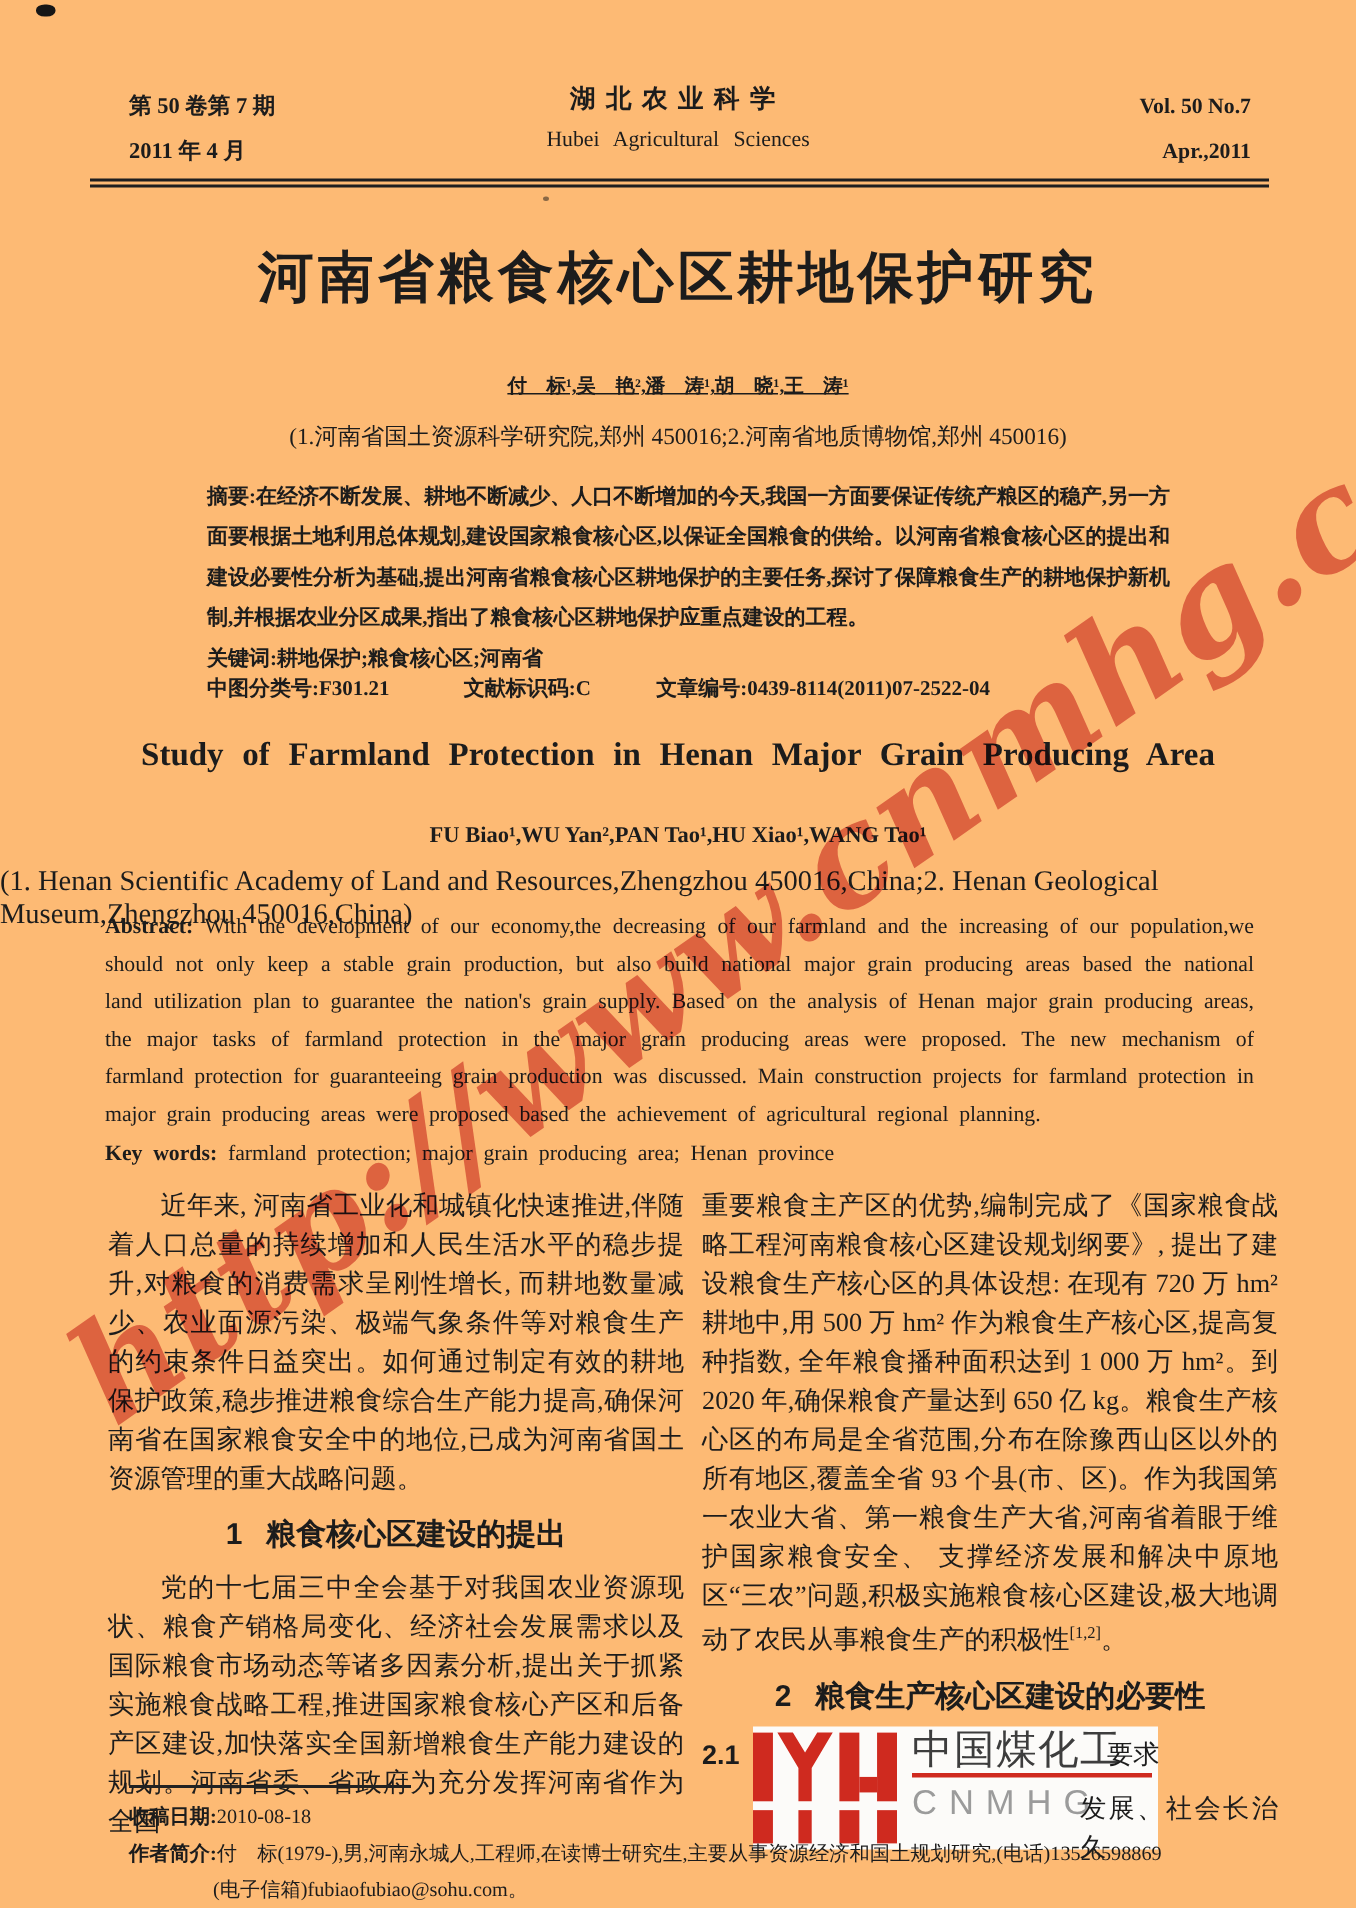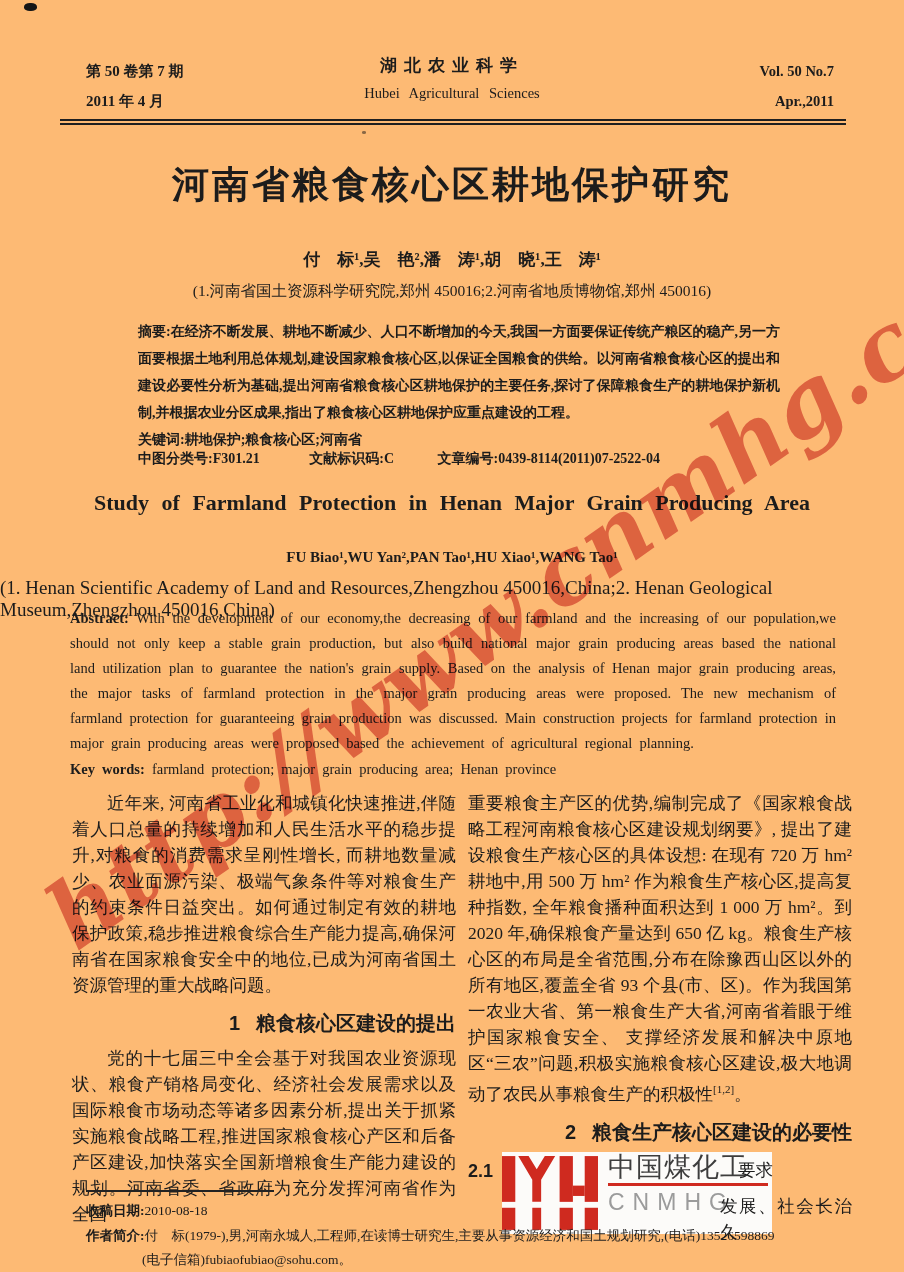--- a/index.html
+++ b/index.html
@@ -15,21 +15,21 @@
   .hdr-left { left:86px; top:56px; font-size:15px; font-weight:bold; line-height:30px; }
   .hdr-center { left:0; right:0; top:54px; text-align:center; }
   .hdr-journal-cn { font-size:17px; font-weight:bold; letter-spacing:7px; }
   .hdr-journal-en { font-size:14.5px; word-spacing:6px; margin-top:8px; }
   .hdr-right { right:70px; top:56px; text-align:right; font-size:14.5px; font-weight:bold; line-height:30px; }
   .hdr-rule { left:60px; right:58px; top:119px; height:6px;
     border-top:2.5px solid #1f1f1f; border-bottom:2px solid #1f1f1f; }
 
   
   .title-cn { left:0; right:0; top:160px; text-align:center; font-size:37px; font-weight:bold; letter-spacing:3px; }
-  .authors-cn { left:0; right:0; top:248px; text-align:center; font-size:17px; font-weight:bold; }
+  .authors-cn { left:0; right:0; top:248px; text-align:center; font-size:13px; font-weight:bold;text-decoration:underline; }
   .affil-cn { left:0; right:0; top:281px; text-align:center; font-size:15.5px; }
 
   
   .abstract-cn { left:138px; top:318px; width:642px; font-size:14px; font-weight:bold;
     line-height:27px; text-align:justify; }
   .meta-row { left:138px; top:450px; width:660px; font-size:14px; font-weight:bold; }
   .meta-row .m2 { margin-left:46px; } .meta-row .m3 { margin-left:40px; }
 
   
   .title-en { left:0; right:0; top:490px; text-align:center; font-size:22px; font-weight:bold; word-spacing:7px; }
@@ -39,21 +39,21 @@
     text-align:justify; word-spacing:3.5px; }
   .kw-en { margin-top:1px; }
   b.lab { font-weight:bold; }
 
   
   .col { top:790px; width:384px; font-size:17.5px; line-height:26px; text-align:justify; }
   .col-left { left:72px; }
   .col-right { left:468px; }
   .col p.ind { text-indent:2em; }
   .sec-head { font-family:"Liberation Sans","DejaVu Sans",sans-serif; font-weight:bold;
-    font-size:20px; margin:12px 0 9px 0; text-align:right; }
+    font-size:20px; margin:12px 0 9px 0; text-align:center; }
   .sec-head .no { margin-right:16px; }
   sup.cite { font-size:11px; }
 
   .sub21 { position:relative; height:86px; margin-top:4px; }
   .sub21-no { position:absolute; left:0; top:4px; font-family:"Liberation Sans",sans-serif;
     font-weight:bold; font-size:18px; }
   .frag1 { position:absolute; left:270px; top:3px; }
   .frag2 { position:absolute; left:252px; top:39px; }
 
   

